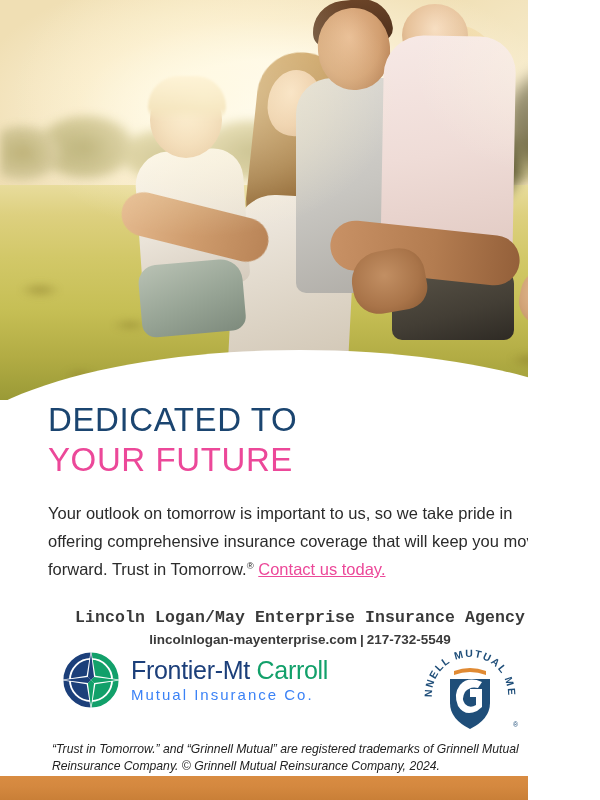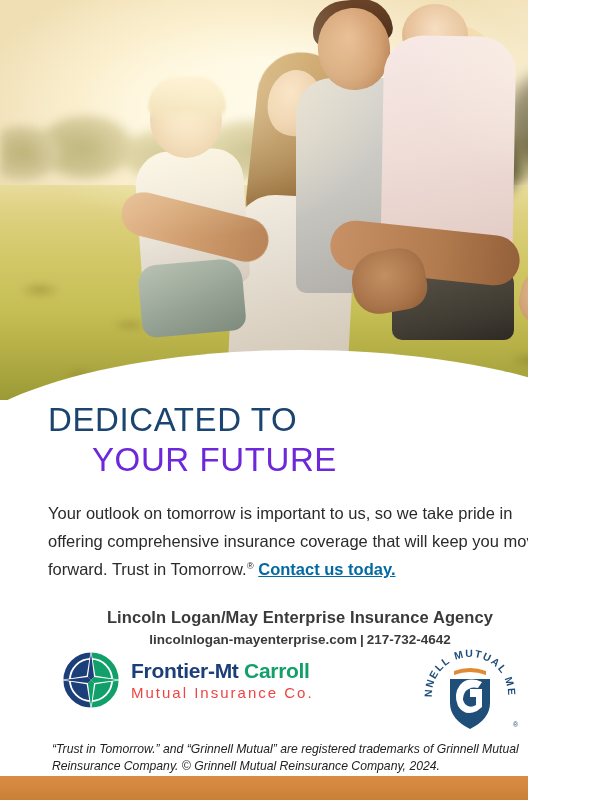--- a/index.html
+++ b/index.html
@@ -245,46 +245,47 @@
 
   .headline {
     margin: 0;
     padding: 0 0 0 48px;
     font-size: 33px;
     font-weight: 400;
     letter-spacing: .6px;
     line-height: 1.22;
   }
   .headline .l1 { display: block; color: #1b4570; }
-  .headline .l2 { display: block; color: #6d28d9; margin-left: 44px; }
+  .headline .l2 { display: block; color: #ec4899; }
 
   .body-copy {
     margin: 0;
     padding: 18px 40px 0 48px;
     font-size: 16.5px;
     line-height: 1.72;
     color: #2b2b2b;
   }
   .body-copy .reg {
     font-size: 9.5px;
     vertical-align: super;
     letter-spacing: 0;
   }
   .body-copy .cta {
-    color: #0369a1;
-    font-weight: bold;
+    color: #ec4899;
+    font-weight: normal;
   }
 
   .agency {
     margin: 24px 0 0 0;
     text-align: center;
     font-size: 16.5px;
     font-weight: bold;
     color: #3a3a3a;
     letter-spacing: .1px;
+    font-family: Liberation Mono, monospace;
   }
   .contact {
     margin: 5px 0 0 0;
     text-align: center;
     font-size: 13.5px;
     font-weight: bold;
     color: #3a3a3a;
   }
   .contact .sep { font-weight: bold; padding: 0 3px; }
 
@@ -299,31 +300,31 @@
   .frontier-logo {
     position: absolute;
     left: 60px;
     top: 4px;
     display: flex;
     align-items: center;
     gap: 9px;
   }
   .frontier-words { line-height: 1; }
   .frontier-line1 {
-    font-size: 21px;
-    font-weight: bold;
+    font-size: 25px;
+    font-weight: normal;
     letter-spacing: -.3px;
     white-space: nowrap;
   }
   .frontier-line1 .a { color: #1c3f7a; }
   .frontier-line1 .b { color: #12a06a; }
   .frontier-line2 {
     margin-top: 4px;
     font-size: 15px;
-    color: #ef4444;
+    color: #3b82f6;
     letter-spacing: 2.0px;
     white-space: nowrap;
   }
 
   .grinnell-seal {
     position: absolute;
     left: 420px;
     top: 0px;
     width: 100px;
     height: 92px;
@@ -396,21 +397,21 @@
     <h1 class="headline">
       <span class="l1">DEDICATED TO</span>
       <span class="l2">YOUR FUTURE</span>
     </h1>
 
     <p class="body-copy"><span>Your outlook on tomorrow is important to us, so we take pride in offering comprehensive insurance coverage that will keep you moving forward. Trust in Tomorrow.</span><span class="reg">®</span>
       <a class="cta" href="#">Contact us today.</a></p>
 
     <p class="agency">Lincoln Logan/May Enterprise Insurance Agency</p>
 
-    <p class="contact"><span>lincolnlogan-mayenterprise.com</span><span class="sep">|</span><span>217-732-4642</span></p>
+    <p class="contact"><span>lincolnlogan-mayenterprise.com</span><span class="sep">|</span><span>217-732-5549</span></p>
   </div>
 
   <div class="logo-row">
 
     <div class="frontier-logo">
       <svg width="62" height="62" viewBox="0 0 100 100">
         <path d="M50 4 A46 46 0 0 0 4 50 A46 46 0 0 0 50 96 Z" fill="#1c3f7a"></path>
         <path d="M50 4 A46 46 0 0 1 96 50 A46 46 0 0 1 50 96 Z" fill="#12a06a"></path>
         <circle cx="50" cy="50" r="46" fill="none" stroke="#ffffff" stroke-width="3"></circle>
         <circle cx="50" cy="50" r="34" fill="none" stroke="#ffffff" stroke-width="3"></circle>

